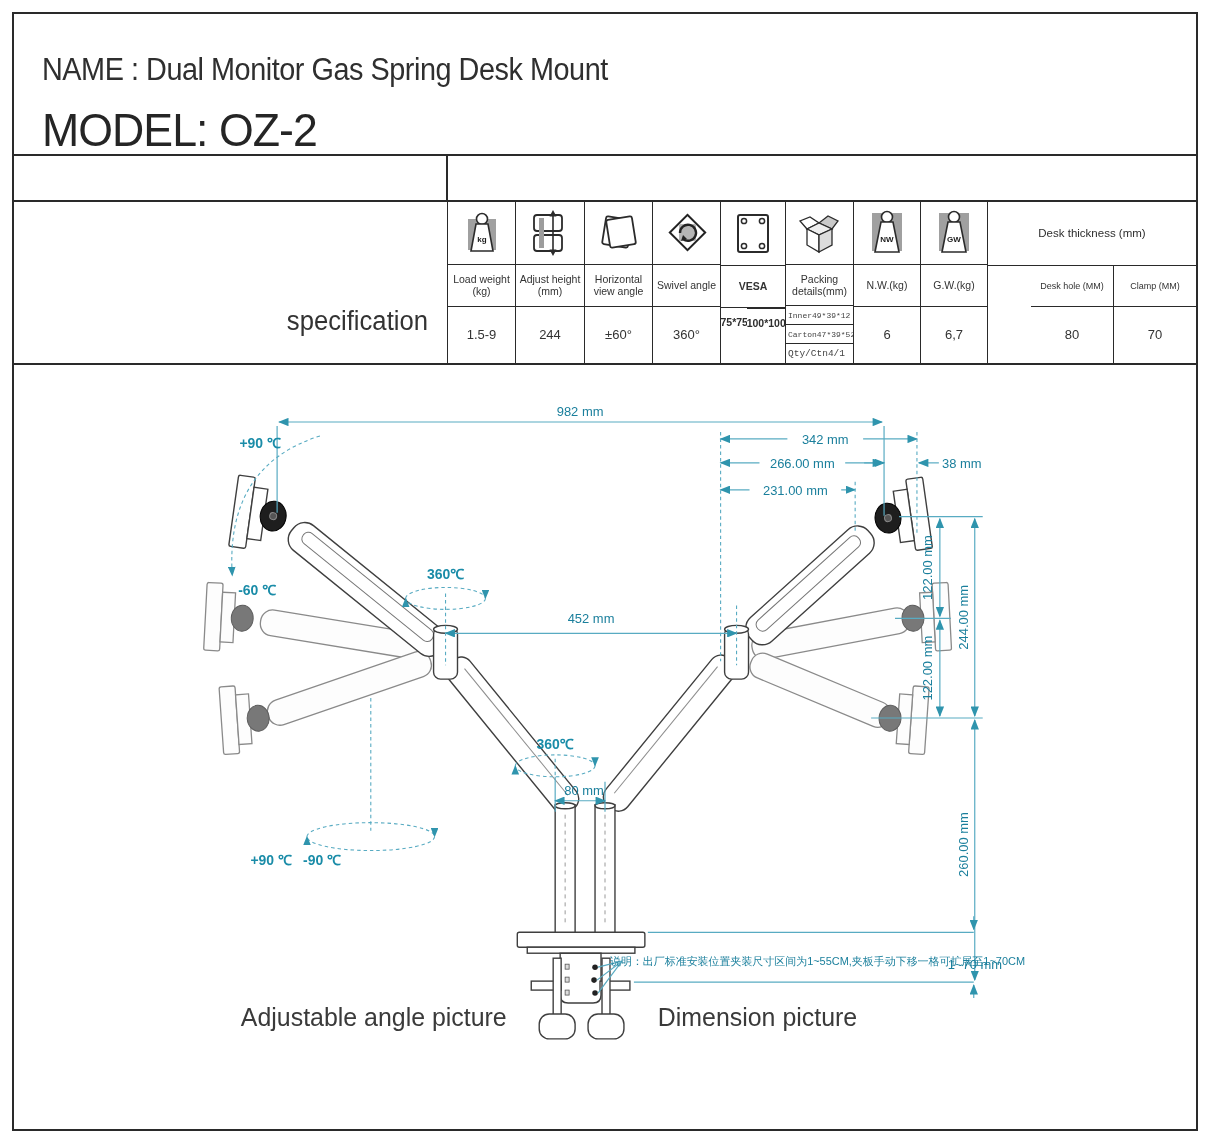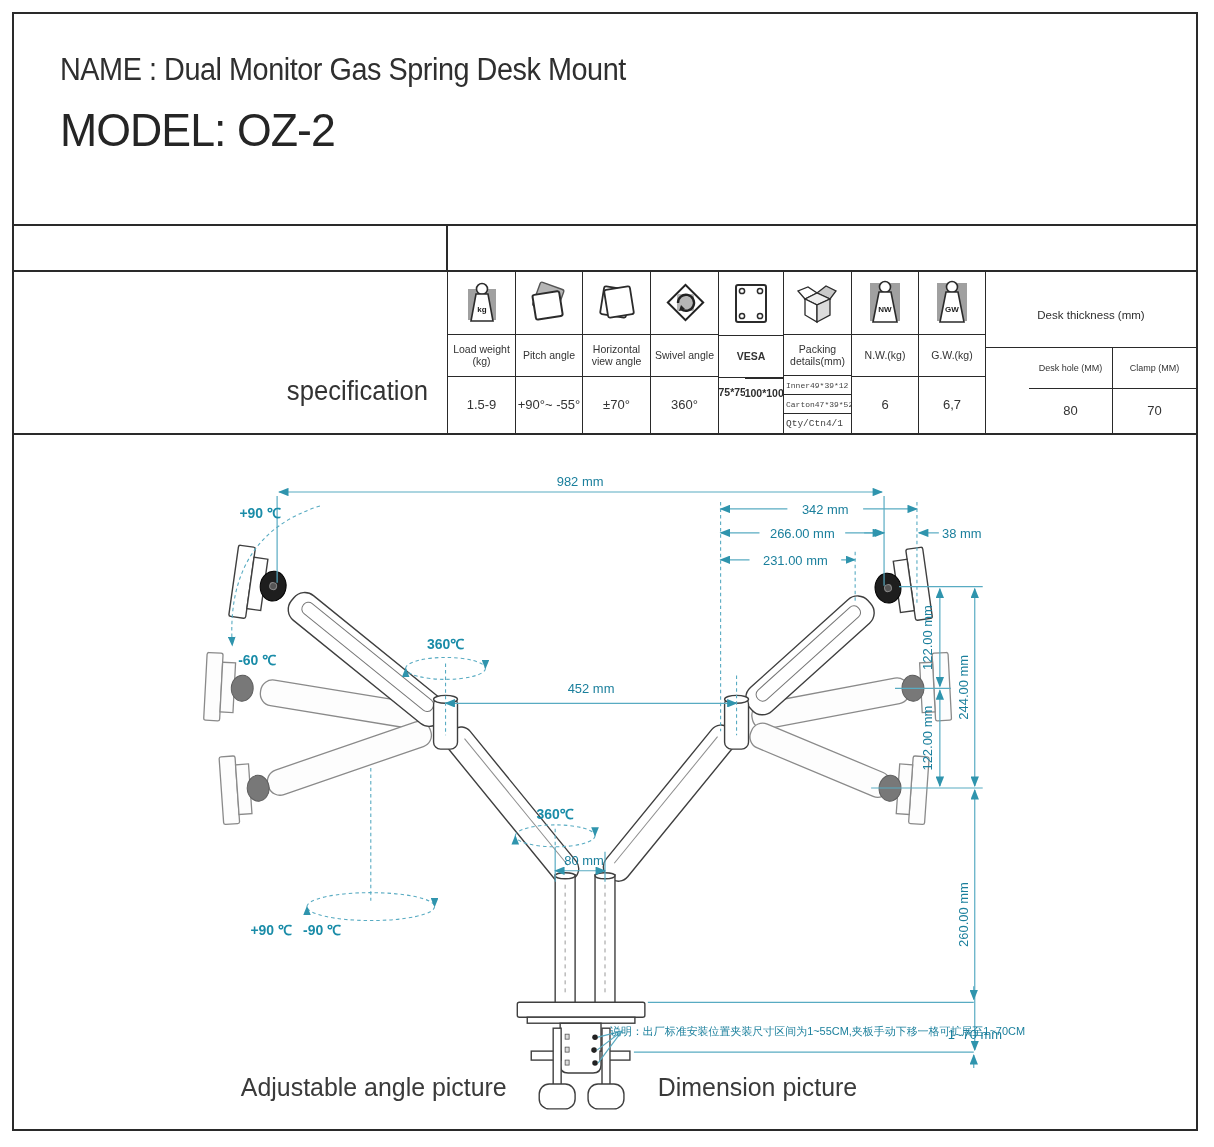--- a/index.html
+++ b/index.html
@@ -1,19 +1,19 @@
 <!DOCTYPE html>
 <html><head>
 <meta charset="utf-8">
 <style>
   html,body{margin:0;padding:0;background:#fff;}
   .page{position:relative;width:1214px;height:1147px;background:#fff;font-family:"Liberation Sans",sans-serif;color:#2e2e2e;}
   .frame{position:absolute;left:12px;top:12px;width:1186px;height:1119px;border:2px solid #2a2a2a;box-sizing:border-box;background:#fff;}
   
-  .header{height:212px;border-bottom:2px solid #2a2a2a;box-sizing:border-box;padding:38px 0 0 46px;}
+  .header{height:142px;border-bottom:2px solid #2a2a2a;box-sizing:border-box;padding:38px 0 0 28px;}
   .name-line{font-size:31px;letter-spacing:-0.5px;transform:scaleX(.93);transform-origin:left;white-space:nowrap;color:#2f2f2f;}
   .model-line{font-size:47px;margin-top:14px;letter-spacing:-1px;transform:scaleX(.95);transform-origin:left;white-space:nowrap;color:#252525;}
   
   .strip{display:flex;height:46px;border-bottom:2px solid #2a2a2a;box-sizing:border-box;}
   .strip-left{width:434px;border-right:2px solid #2a2a2a;box-sizing:border-box;}
   .strip-right{flex:1;}
   
   .spec{display:flex;height:163px;border-bottom:2px solid #2a2a2a;box-sizing:border-box;}
   .col{display:flex;flex-direction:column;border-right:1.5px solid #2a2a2a;box-sizing:border-box;}
   .col:last-child{border-right:none;}
@@ -21,21 +21,21 @@
   .icon-cell{height:64px;border-bottom:1.5px solid #2a2a2a;justify-content:center;}
   .label-cell{height:42px;border-bottom:1.5px solid #2a2a2a;font-size:10.5px;line-height:1.15;color:#333;padding:1px 2px;}
   .value-cell{height:57px;font-size:13px;color:#333;padding:0 1px;}
   .spec-title-col{width:434px;justify-content:flex-end;}
   .spec-title{font-size:27px;color:#333;text-align:right;padding-right:20px;padding-bottom:26px;transform:scaleX(.95);transform-origin:right;}
   .half-val{height:28.5px;font-size:10.5px;font-weight:bold;}
   .half-val + .half-val{border-top:1.5px solid #2a2a2a;}
   .third-val{height:19px;font-size:8px;color:#444;border-bottom:1.5px solid #2a2a2a;justify-content:flex-start;padding-left:2px;}
   .third-val:last-child{border-bottom:none;}
   .bold{font-weight:bold;}
-  .dt-head{height:64px;border-bottom:1.5px solid #2a2a2a;font-size:11.5px;line-height:1.2;margin-top:12px;}
+  .dt-head{height:64px;border-bottom:1.5px solid #2a2a2a;font-size:11.5px;line-height:1.2;}
   .dt-subs{display:flex;flex:1;margin-left:43px;}
   .dt-sub{display:flex;flex-direction:column;flex:1;box-sizing:border-box;}
   .dt-sub + .dt-sub{border-left:1.5px solid #2a2a2a;}
   .dt-sub .label-cell{font-size:9px;}
   
   .diagram{display:block;width:1182px;height:712px;}
   .dimtxt{font-size:13px;fill:#1a7f9c;font-family:"Liberation Sans",sans-serif;}
   .angtxt{font-size:14px;font-weight:bold;fill:#1a8ca8;font-family:"Liberation Sans",sans-serif;}
   .cap{font-size:25px;fill:#3a3a3a;font-family:"Liberation Sans",sans-serif;}
   .dim{stroke:#58abc2;stroke-width:1.2;fill:none;}
@@ -72,41 +72,45 @@
           <rect x="8" y="10" width="28" height="31" fill="#a0a0a0"></rect>
           <circle cx="22" cy="10" r="5.5" fill="#fff" stroke="#2b2b2b" stroke-width="1.6"></circle>
           <path d="M11,42 L16,15 h12 L33,42 z" fill="#fff" stroke="#2b2b2b" stroke-width="1.6"></path>
           <text x="22" y="33" font-size="8" font-weight="bold" fill="#1b1b1b" text-anchor="middle" font-family="Liberation Sans, sans-serif">kg</text>
         </svg>
       </div>
       <div class="cell label-cell">Load weight (kg)</div>
       <div class="cell value-cell">1.5-9</div>
     </div>
 
-
-    <div class="col" style="width:67px">
-      <div class="cell icon-cell">
-        <svg width="44" height="48" viewBox="0 0 44 48">
-          <rect x="9" y="6" width="25" height="25" rx="2" transform="rotate(20 21 18)" fill="#b5b5b5" stroke="#555" stroke-width="1.4"></rect>
-          <rect x="7" y="14" width="27" height="25" rx="2" transform="rotate(-9 20 26)" fill="#fff" stroke="#2b2b2b" stroke-width="2"></rect>
-        </svg>
-      </div>
-      <div class="cell label-cell">Pitch angle</div>
-      <div class="cell value-cell">+90°~ -55°</div>
-    </div>
+    <div class="col" style="width:69px">
+      <div class="cell icon-cell">
+        <svg width="44" height="48" viewBox="0 0 44 48">
+          <rect x="6" y="6" width="28" height="16" rx="3" fill="#fff" stroke="#2b2b2b" stroke-width="1.8"></rect>
+          <rect x="6" y="26" width="28" height="16" rx="3" fill="#fff" stroke="#2b2b2b" stroke-width="1.8"></rect>
+          <rect x="11" y="9" width="5" height="30" fill="#9d9d9d"></rect>
+          <line x1="25" y1="5" x2="25" y2="43" stroke="#2b2b2b" stroke-width="1.6"></line>
+          <polygon points="25,1 21.5,7.5 28.5,7.5" fill="#2b2b2b"></polygon>
+          <polygon points="25,47 21.5,40.5 28.5,40.5" fill="#2b2b2b"></polygon>
+        </svg>
+      </div>
+      <div class="cell label-cell">Adjust height (mm)</div>
+      <div class="cell value-cell">244</div>
+    </div>
+
 
     <div class="col" style="width:68px">
       <div class="cell icon-cell">
         <svg width="44" height="48" viewBox="0 0 44 48">
           <rect x="7" y="9" width="26" height="28" rx="2" transform="rotate(9 20 23)" fill="#fff" stroke="#2b2b2b" stroke-width="1.8"></rect>
           <rect x="11" y="9" width="26" height="28" rx="2" transform="rotate(-9 24 23)" fill="#fff" stroke="#2b2b2b" stroke-width="1.8"></rect>
         </svg>
       </div>
       <div class="cell label-cell">Horizontal view angle</div>
-      <div class="cell value-cell">±70°</div>
+      <div class="cell value-cell">±60°</div>
     </div>
 
     <div class="col" style="width:68px">
       <div class="cell icon-cell">
         <svg width="46" height="48" viewBox="0 0 46 48">
           <rect x="11" y="11" width="25" height="25" transform="rotate(45 23.5 23.5)" fill="#fff" stroke="#222" stroke-width="2"></rect>
           <rect x="15" y="15" width="17" height="17" fill="#b5b5b5"></rect>
           <path d="M16,24 a8,8 0 1 1 3,6" fill="none" stroke="#222" stroke-width="2.4"></path>
           <polygon points="17,32 23,30 19,26" fill="#222"></polygon>
         </svg>

